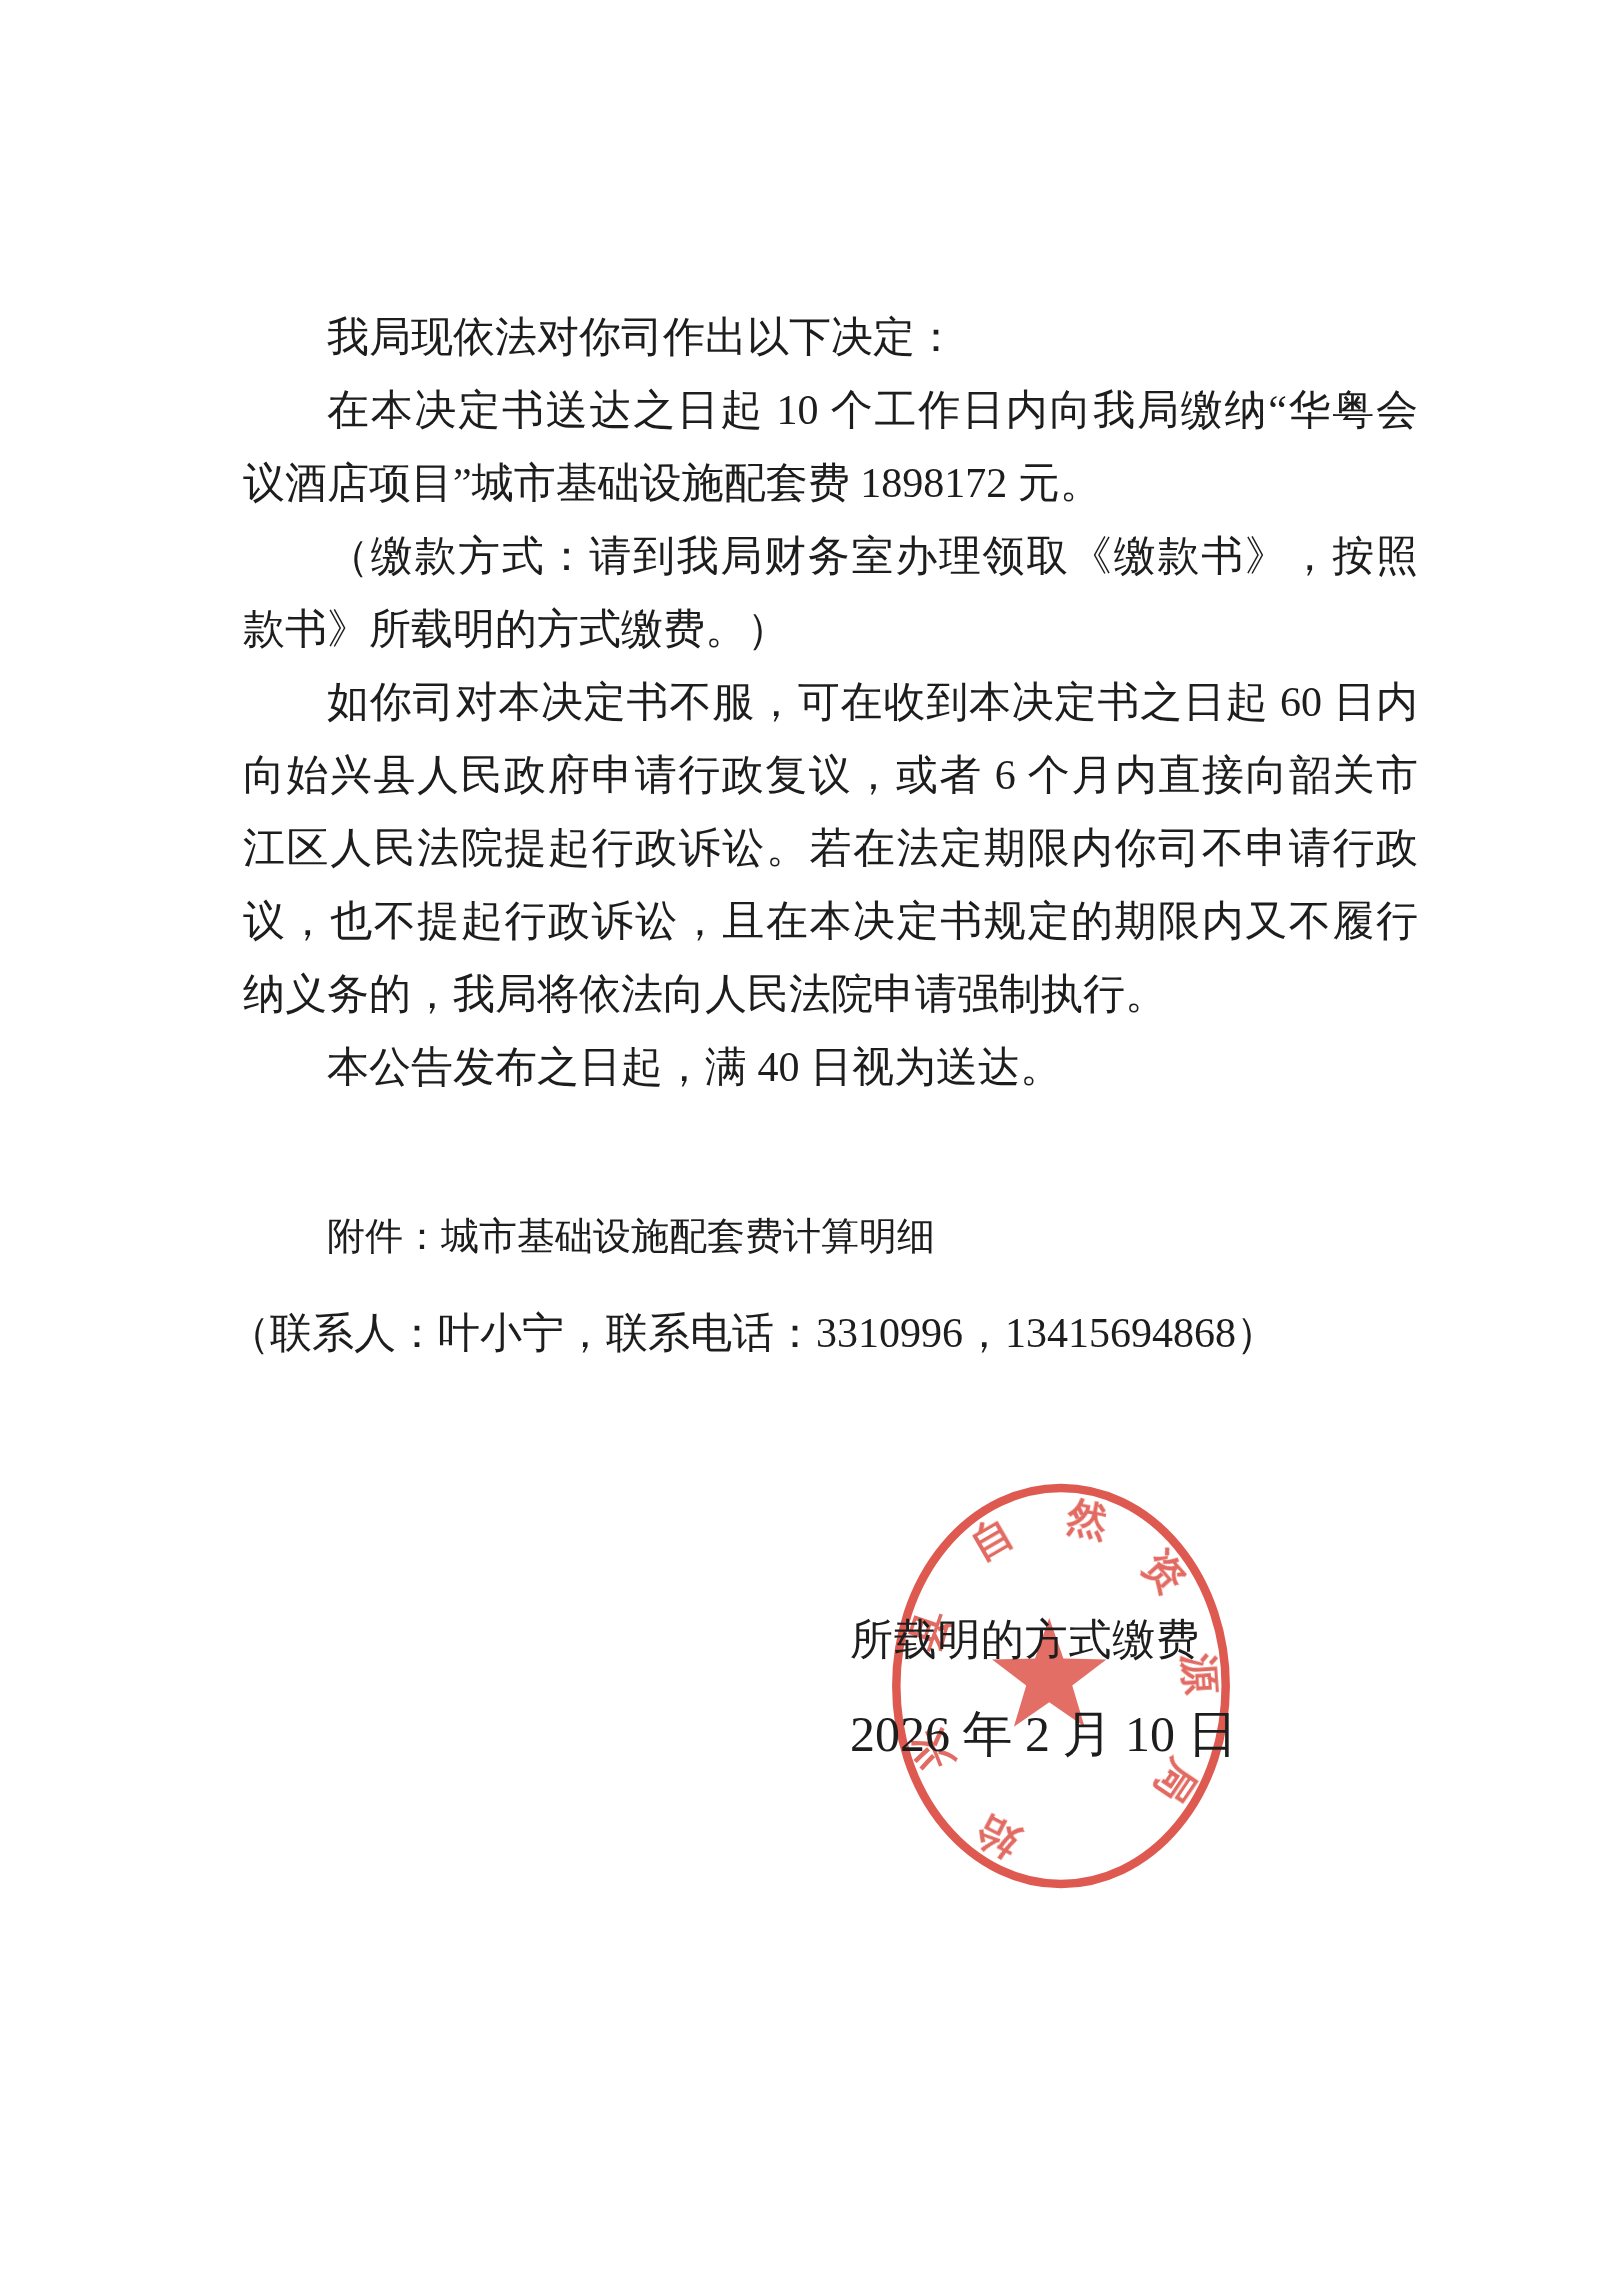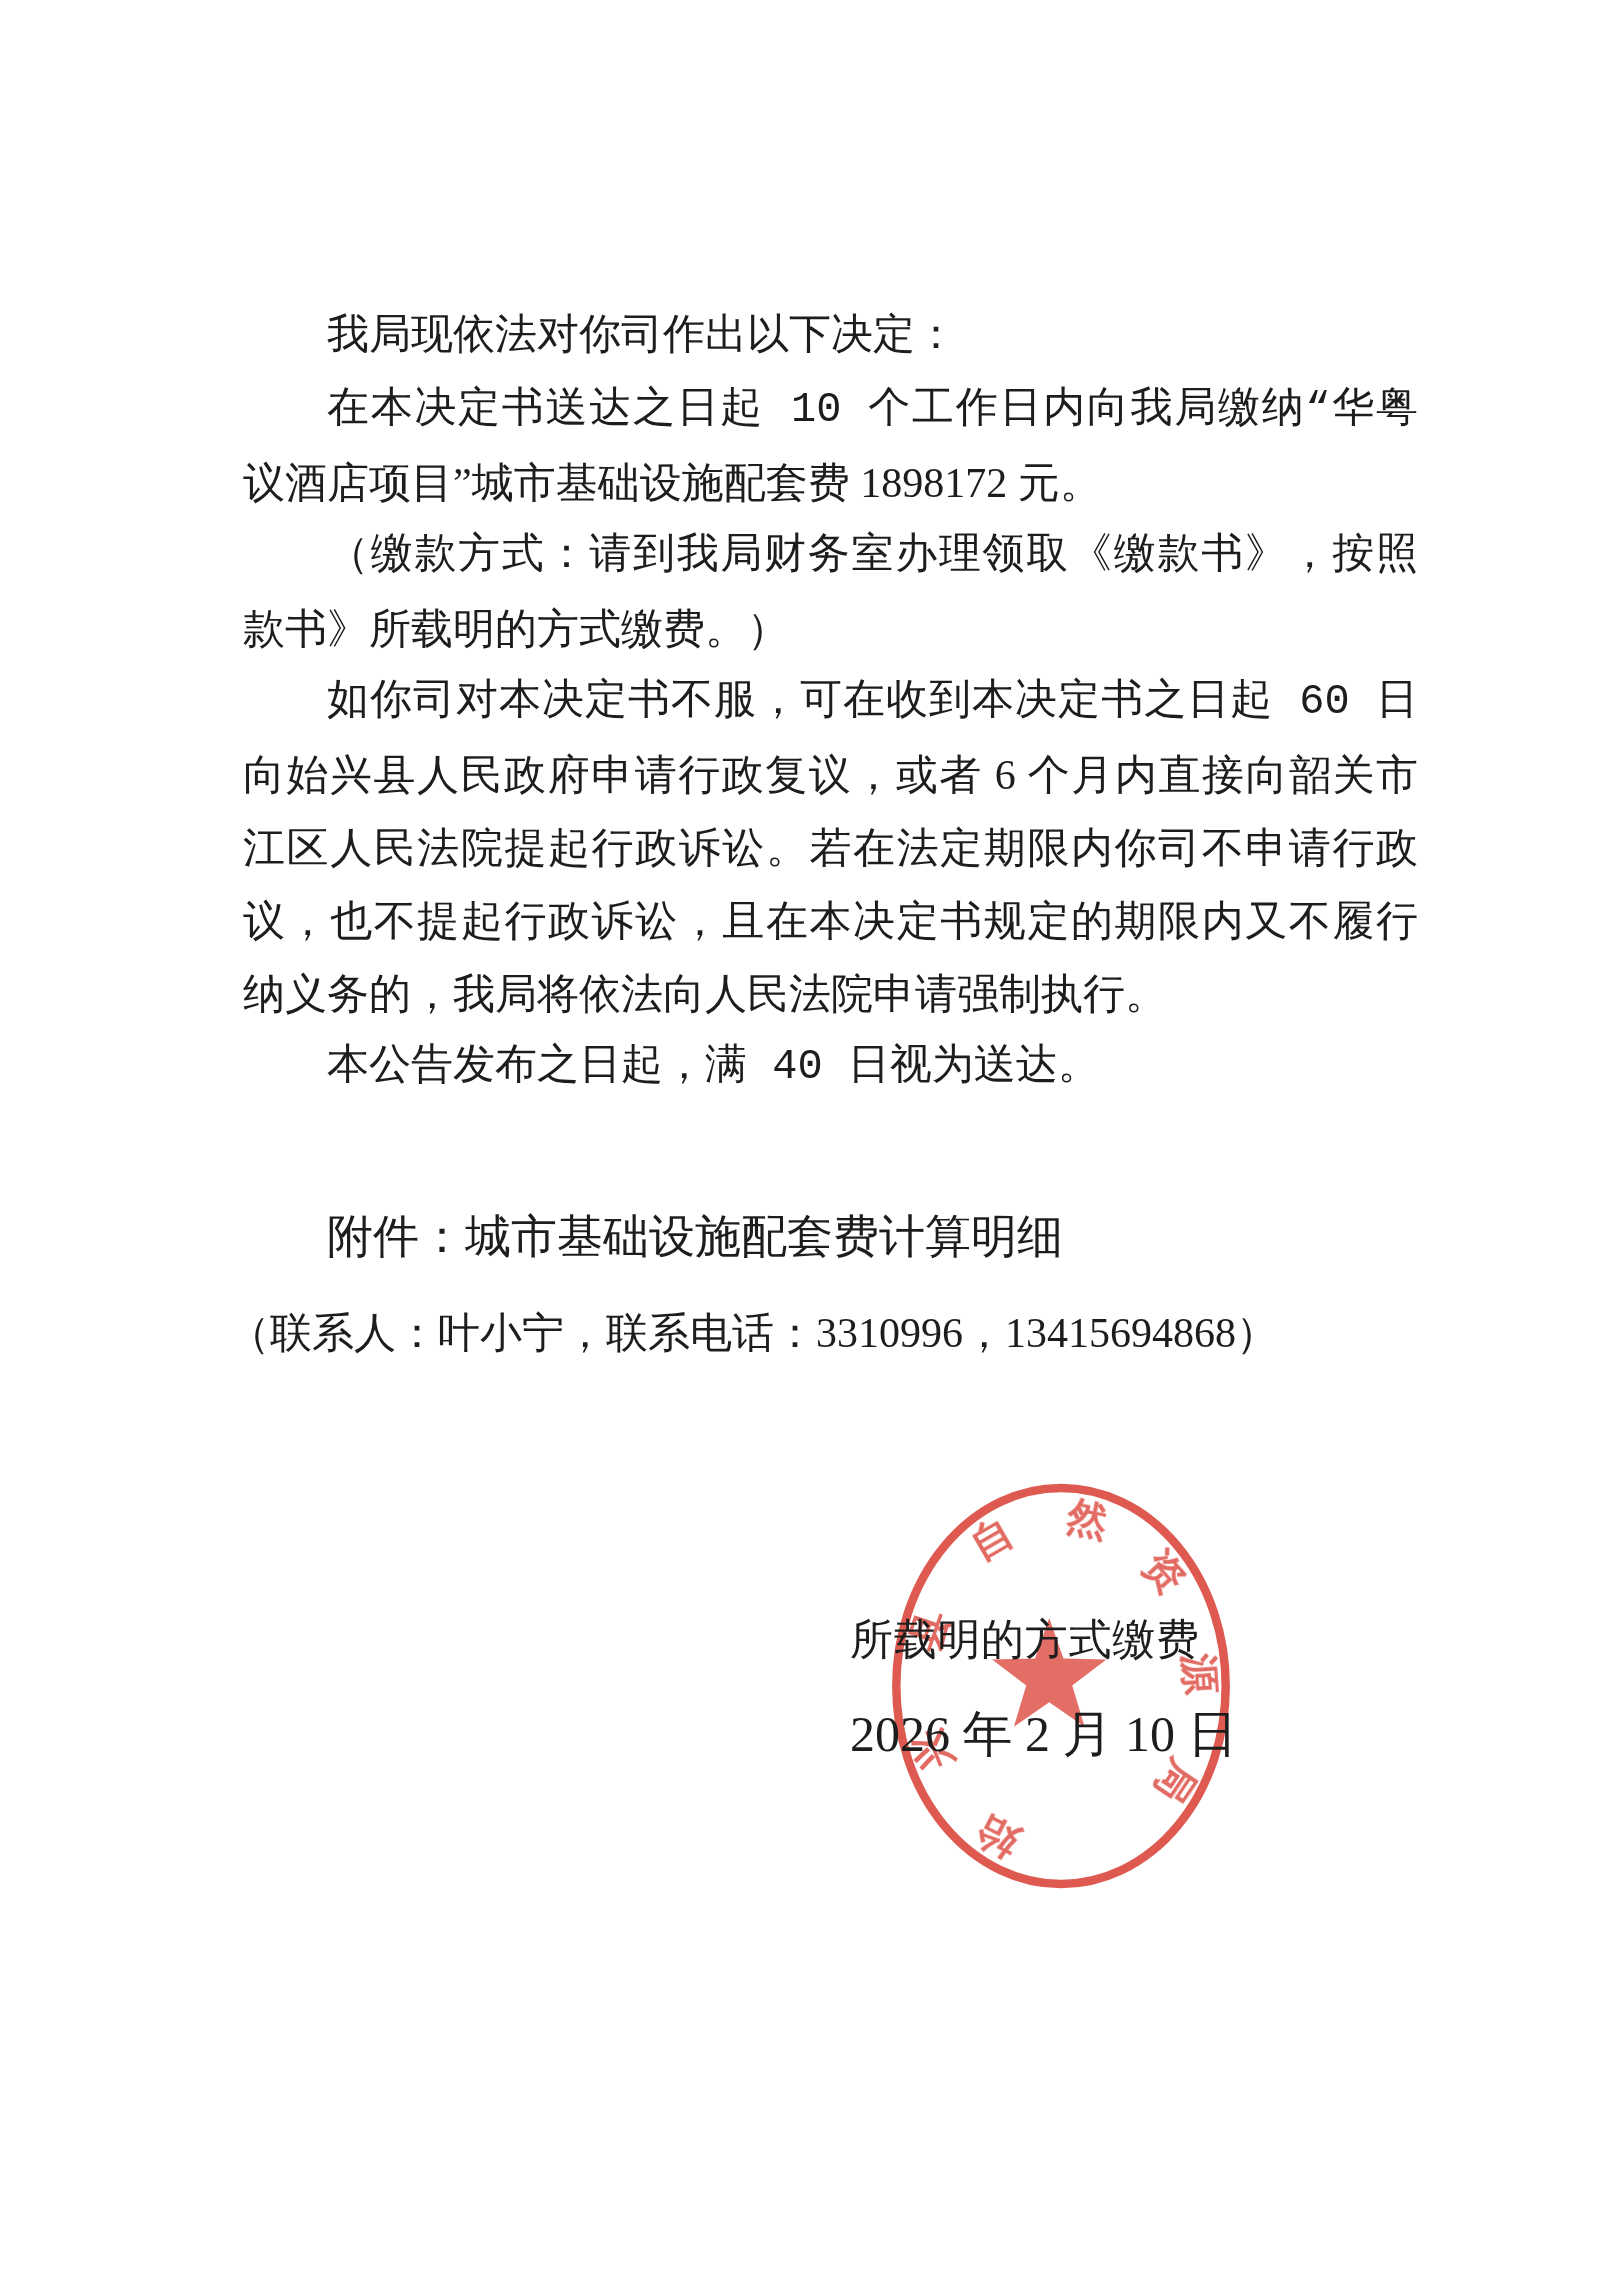--- a/index.html
+++ b/index.html
@@ -23,28 +23,28 @@
   .line {
     height: 73px;
     overflow: hidden;
     white-space: nowrap;
   }
   .line.j {
     white-space: normal;
     text-align: justify;
     text-align-last: justify;
   }
-  .line.ind { padding-left: 84px; font-family: Liberation Mono, monospace; }
+  .line.ind { padding-left: 84px; }
   .line.j.ind { padding-left: 0; text-indent: 84px; }
   .attach-line {
     position: absolute;
     left: 243px;
     top: 1200px;
     width: 1243px;
-    font-size: 46px;
+    font-size: 38px;
     line-height: 73px;
     white-space: nowrap;
   }
   .attach-line.ind { padding-left: 84px; }
   .contact-line {
     position: absolute;
     left: 228px;
     top: 1297px;
     width: 1282px;
     font-size: 42px;

